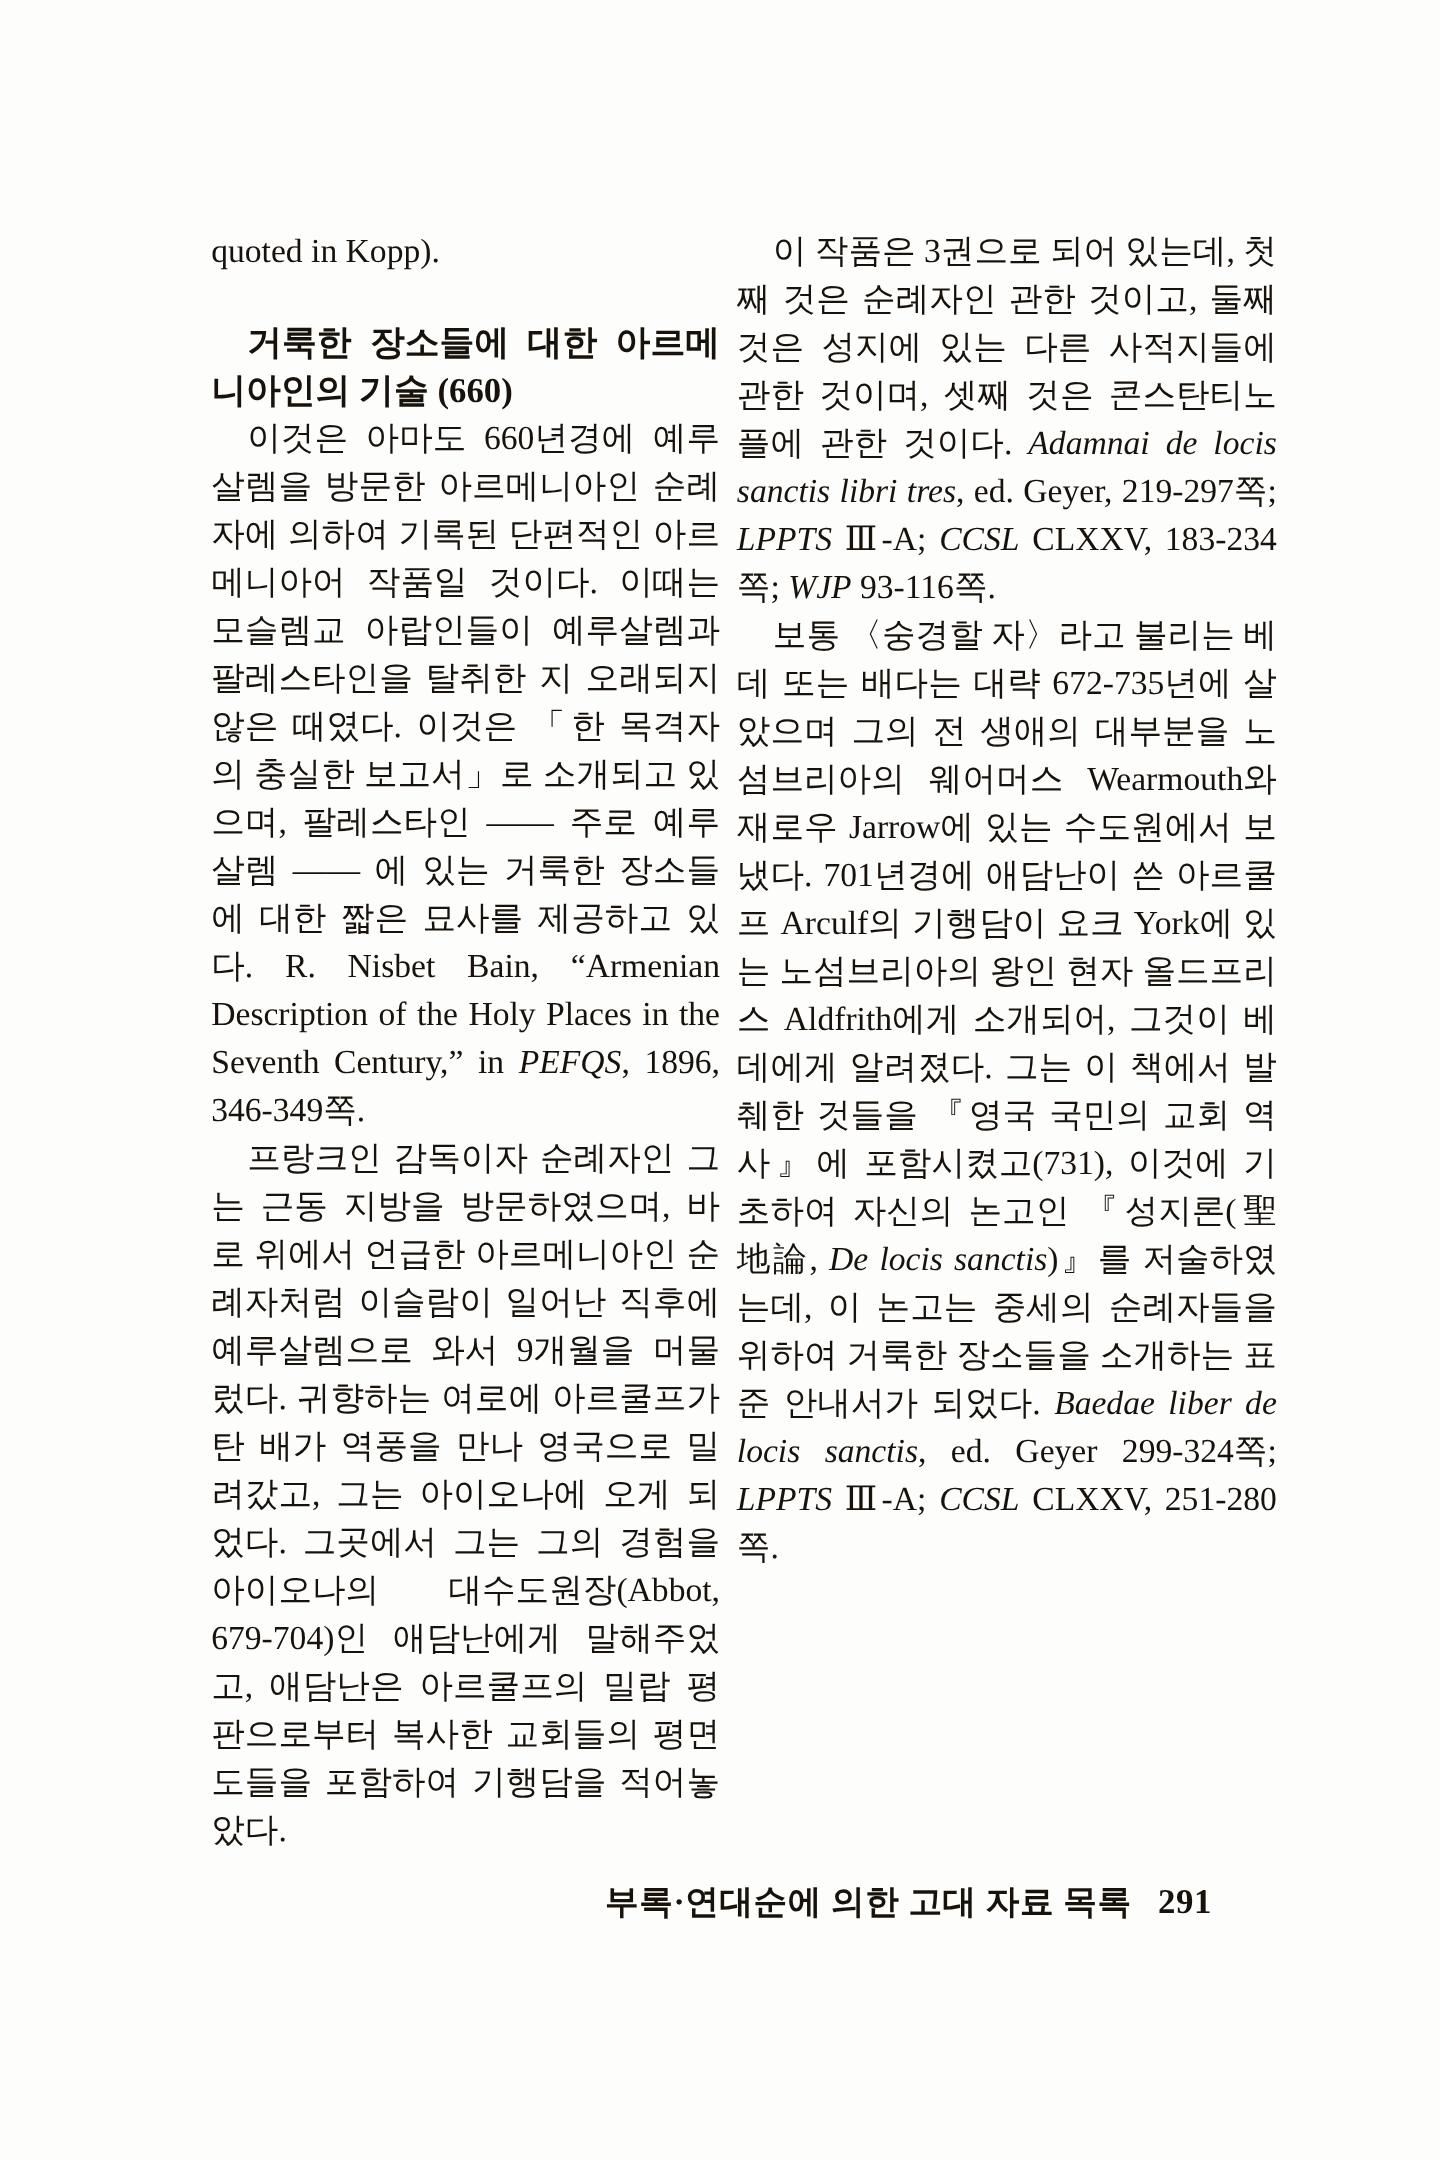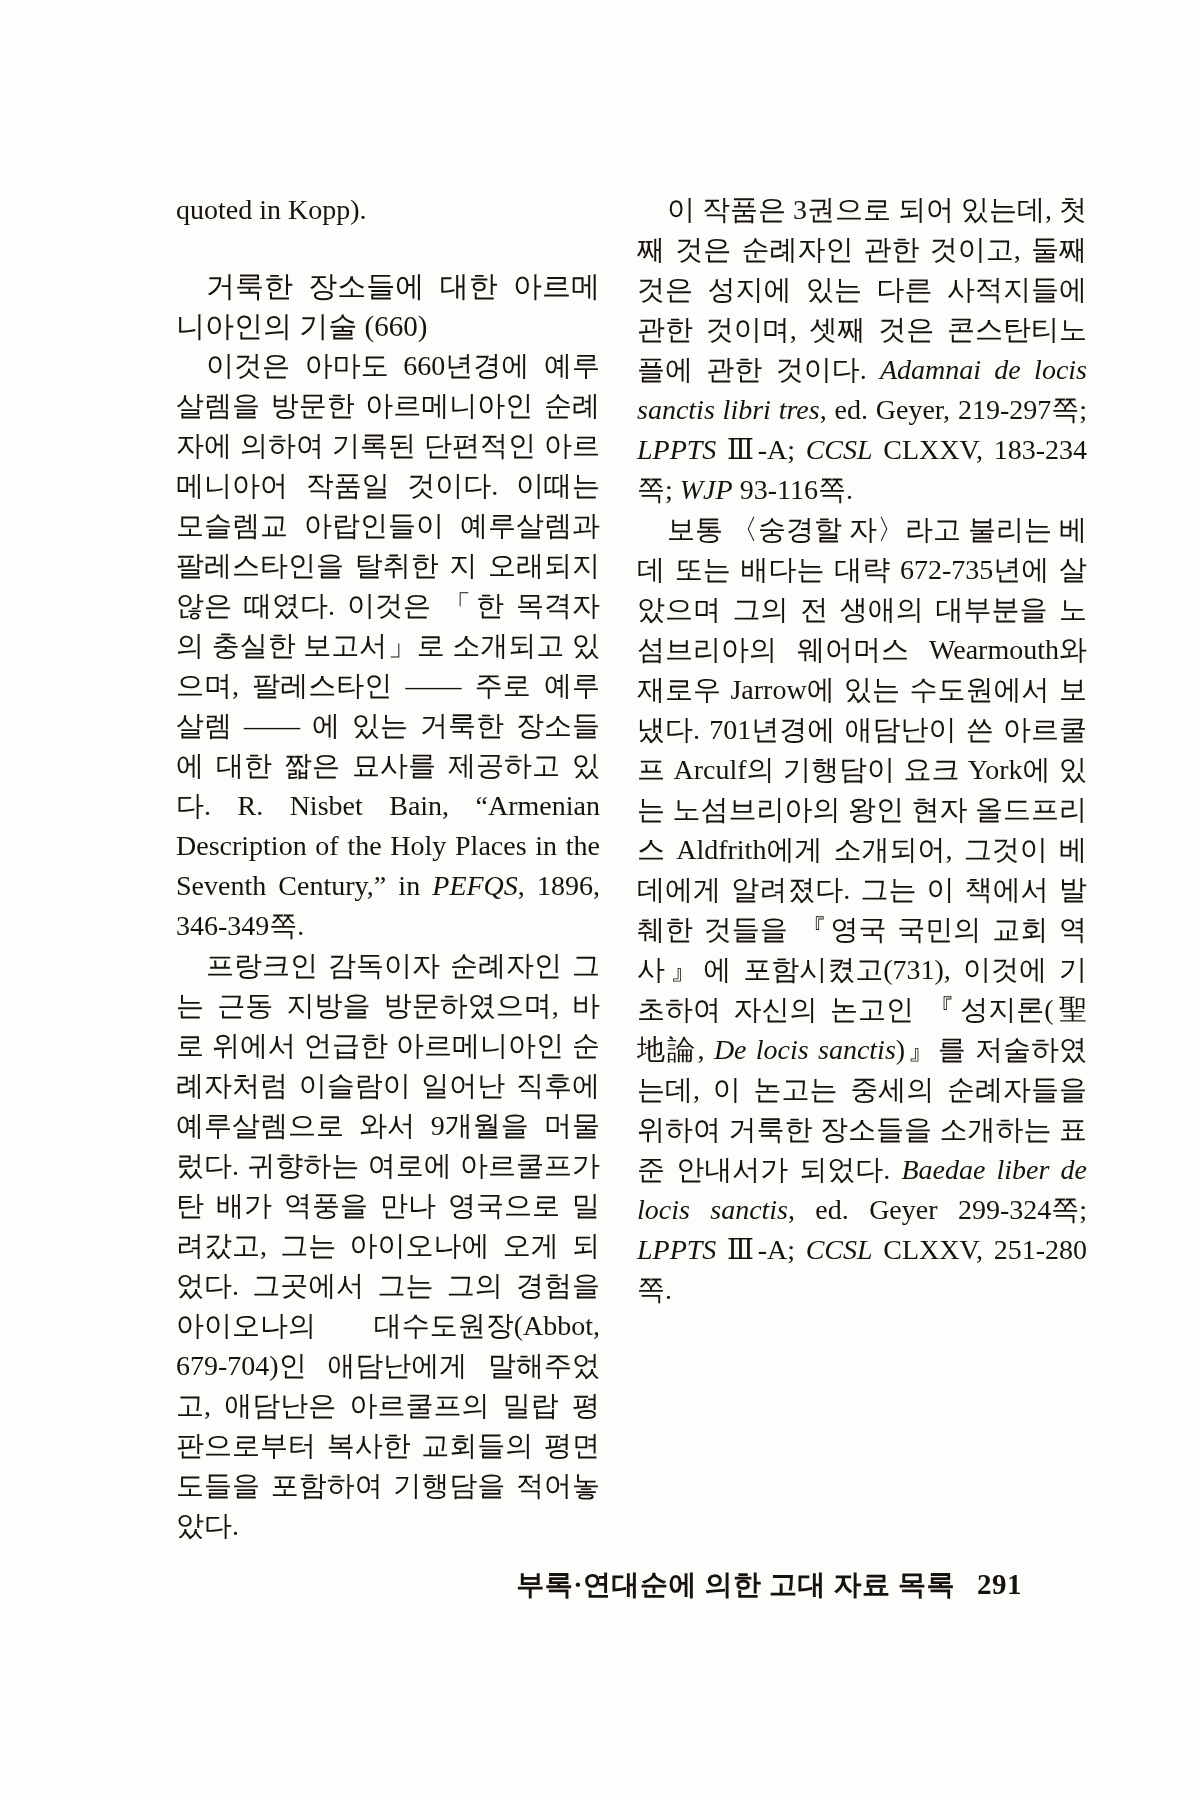--- a/index.html
+++ b/index.html
@@ -16,41 +16,41 @@
     color: #17120c;
     overflow: hidden;
   }
   .columns {
     position: absolute;
     left: 176px;
     top: 190px;
     width: 904px;
     display: grid;
     grid-template-columns: 424px 450px;
-    column-gap: 37px;
+    column-gap: 14px;
   }
   .column {
     font-size: 28px;
     line-height: 40px;
     text-align: justify;
     word-break: normal;
   }
   .column p { margin: 0; }
   .column p.heading {
-    font-weight: 400;
+    font-weight: 700;
     text-indent: 30px;
     margin-top: 36px;
     font-size: 29px;
   }
   .column p.para { text-indent: 30px; }
   .column p.plain { text-indent: 0; }
   .i { font-style: italic; }
   .footer {
     position: absolute;
-    left: 176px;
+    left: 164px;
     top: 1566px;
     width: 846px;
     text-align: right;
     font-weight: 700;
     font-size: 28px;
     letter-spacing: 0.5px;
   }
   .footer .pagenum {
     margin-left: 22px;
     font-size: 29px;

